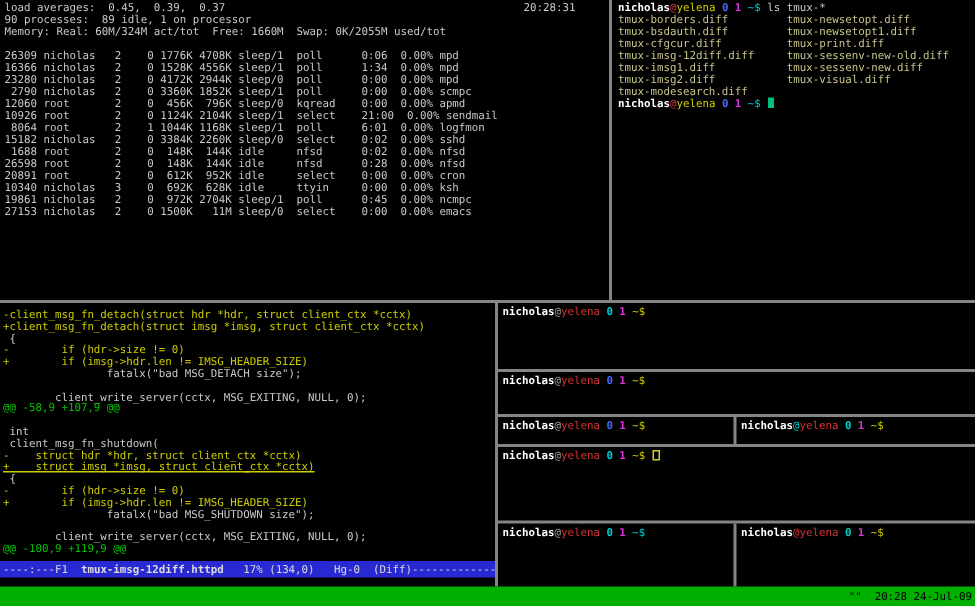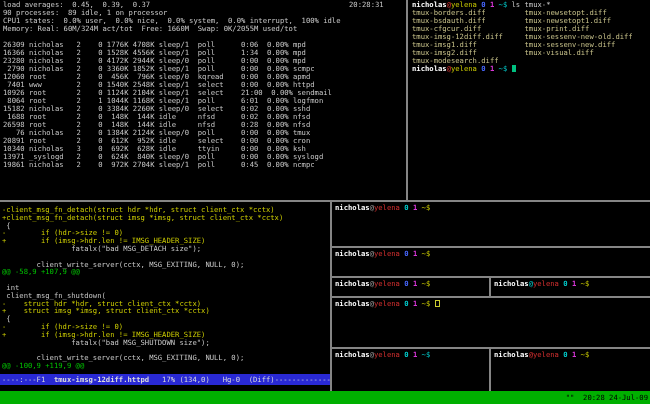--- a/index.html
+++ b/index.html
@@ -23,39 +23,36 @@
   .padp{padding:2px 0 0 2px;}
 </style>
 </head>
 <body>
 
 <div class="screen">
 
   <div class="pane pad tlines" style="left:0;top:0;width:406px;height:200px;">
       <div class="line">load averages:  0.45,  0.39,  0.37</div>
       <div class="line">90 processes:  89 idle, 1 on processor</div>
-      <div class="line">CPU1 states:  0.0% user,  0.0% nice,  0.0% system,  0.0% interrupt,  100% idle</div>
       <div class="line">Memory: Real: 60M/324M act/tot  Free: 1660M  Swap: 0K/2055M used/tot</div>
       <div class="line">&nbsp;</div>
       <div class="line">26309 nicholas   2    0 1776K 4708K sleep/1  poll      0:06  0.00% mpd</div>
       <div class="line">16366 nicholas   2    0 1528K 4556K sleep/1  poll      1:34  0.00% mpd</div>
       <div class="line">23280 nicholas   2    0 4172K 2944K sleep/0  poll      0:00  0.00% mpd</div>
       <div class="line"> 2790 nicholas   2    0 3360K 1852K sleep/1  poll      0:00  0.00% scmpc</div>
       <div class="line">12060 root       2    0  456K  796K sleep/0  kqread    0:00  0.00% apmd</div>
-      <div class="line"> 7401 www        2    0 1540K 2548K sleep/1  select    0:00  0.00% httpd</div>
       <div class="line">10926 root       2    0 1124K 2104K sleep/1  select    21:00  0.00% sendmail</div>
       <div class="line"> 8064 root       2    1 1044K 1168K sleep/1  poll      6:01  0.00% logfmon</div>
       <div class="line">15182 nicholas   2    0 3384K 2260K sleep/0  select    0:02  0.00% sshd</div>
       <div class="line"> 1688 root       2    0  148K  144K idle     nfsd      0:02  0.00% nfsd</div>
       <div class="line">26598 root       2    0  148K  144K idle     nfsd      0:28  0.00% nfsd</div>
-      <div class="line">   76 nicholas   2    0 1384K 2124K sleep/0  poll      0:00  0.00% tmux</div>
       <div class="line">20891 root       2    0  612K  952K idle     select    0:00  0.00% cron</div>
       <div class="line">10340 nicholas   3    0  692K  628K idle     ttyin     0:00  0.00% ksh</div>
-      <div class="line">13971 _syslogd   2    0  624K  840K sleep/0  poll      0:00  0.00% syslogd</div>
       <div class="line">19861 nicholas   2    0  972K 2704K sleep/1  poll      0:45  0.00% ncmpc</div>
+      <div class="line">27153 nicholas   2    0 1500K   11M sleep/0  select    0:00  0.00% emacs</div>
     </div>
   <div class="clock">20:28:31</div>
 
   <div class="border" style="left:406px;top:0;width:2px;height:200px;"></div>
 
   <div class="pane pad" style="left:409px;top:0;width:241px;height:200px;">
     <div class="line"><span><span style="color: rgb(255, 255, 255); font-weight: bold;">nicholas</span><span style="color: rgb(216, 48, 48);">@</span><span style="color: rgb(205, 205, 0);">yelena</span><span style="color: rgb(200, 200, 200);"> </span><span style="color: rgb(71, 103, 255); font-weight: bold;">0</span><span style="color: rgb(200, 200, 200);"> </span><span style="color: rgb(216, 54, 216); font-weight: bold;">1</span><span style="color: rgb(200, 200, 200);"> </span><span style="color: rgb(0, 205, 205);">~$</span><span style="color: rgb(200, 200, 200);"> ls tmux-*</span></span></div>
     <div>
         <div class="line" style="color: rgb(200, 194, 138);">tmux-borders.diff         tmux-newsetopt.diff</div>
         <div class="line" style="color: rgb(200, 194, 138);">tmux-bsdauth.diff         tmux-newsetopt1.diff</div>
@@ -78,21 +75,21 @@
         <div class="line" style="color: rgb(205, 205, 0);">-        if (hdr-&gt;size != 0)</div>
         <div class="line" style="color: rgb(205, 205, 0);">+        if (imsg-&gt;hdr.len != IMSG_HEADER_SIZE)</div>
         <div class="line" style="color: rgb(200, 200, 200);">                fatalx("bad MSG_DETACH size");</div>
         <div class="line" style="color: rgb(200, 200, 200);">&nbsp;</div>
         <div class="line" style="color: rgb(200, 200, 200);">        client_write_server(cctx, MSG_EXITING, NULL, 0);</div>
         <div class="line" style="color: rgb(0, 196, 0);">@@ -58,9 +107,9 @@</div>
         <div class="line" style="color: rgb(200, 200, 200);">&nbsp;</div>
         <div class="line" style="color: rgb(200, 200, 200);"> int</div>
         <div class="line" style="color: rgb(200, 200, 200);"> client_msg_fn_shutdown(</div>
         <div class="line" style="color: rgb(205, 205, 0);">-    struct hdr *hdr, struct client_ctx *cctx)</div>
-        <div class="line" style="color: rgb(205, 205, 0);">+    struct imsg *imsg, struct client_ctx *cctx)</div>
+        <div class="line" style="color: rgb(205, 205, 0); text-decoration: underline;">+    struct imsg *imsg, struct client_ctx *cctx)</div>
         <div class="line" style="color: rgb(200, 200, 200);"> {</div>
         <div class="line" style="color: rgb(205, 205, 0);">-        if (hdr-&gt;size != 0)</div>
         <div class="line" style="color: rgb(205, 205, 0);">+        if (imsg-&gt;hdr.len != IMSG_HEADER_SIZE)</div>
         <div class="line" style="color: rgb(200, 200, 200);">                fatalx("bad MSG_SHUTDOWN size");</div>
         <div class="line" style="color: rgb(200, 200, 200);">&nbsp;</div>
         <div class="line" style="color: rgb(200, 200, 200);">        client_write_server(cctx, MSG_EXITING, NULL, 0);</div>
         <div class="line" style="color: rgb(0, 196, 0);">@@ -100,9 +119,9 @@</div>
       </div>
     <div class="modeline"><span>----:---F1  </span><span style="font-weight: bold;">tmux-imsg-12diff.httpd</span><span>   17% (134,0)   Hg-0  (Diff)--------------------------------------------------</span></div>
   </div>

